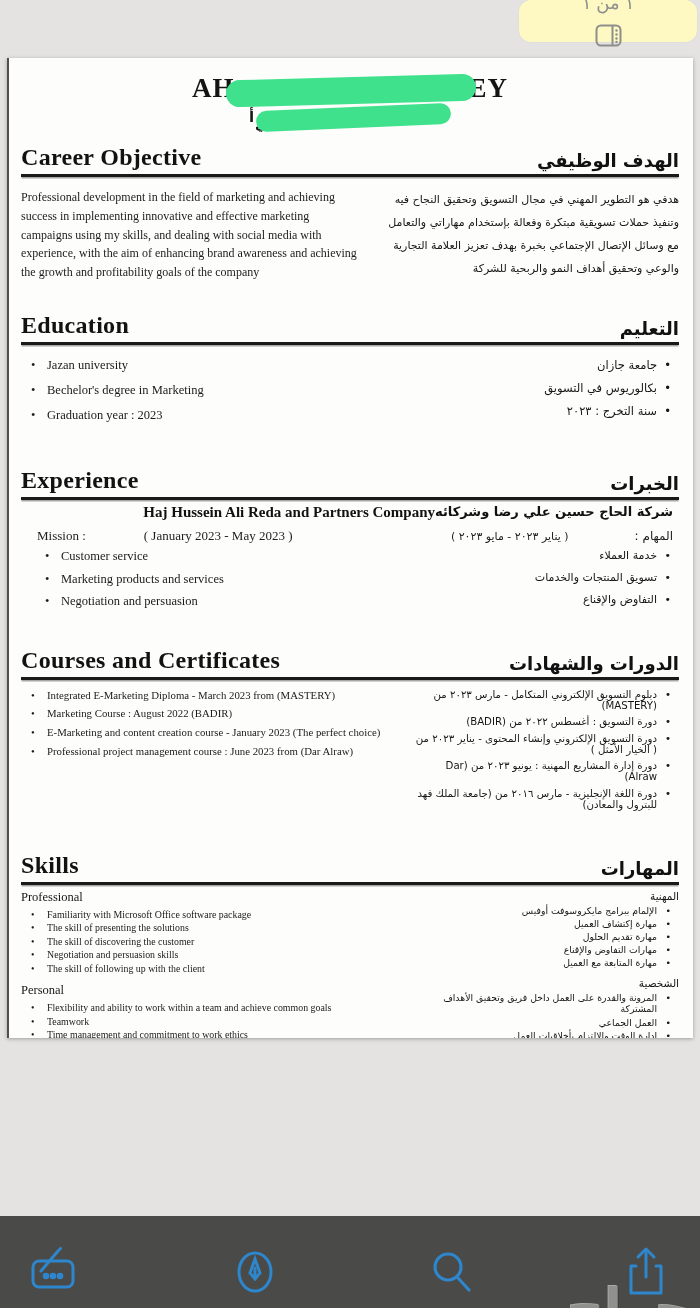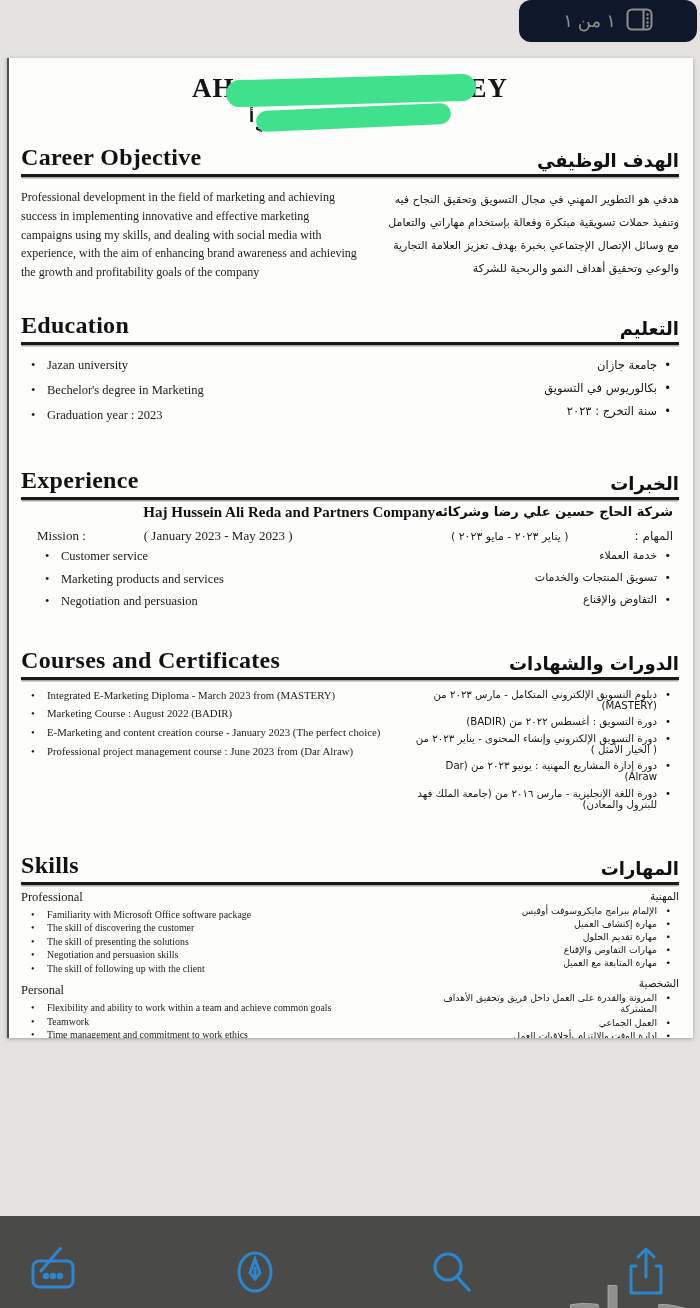--- a/index.html
+++ b/index.html
@@ -7,23 +7,24 @@
   body {
     position:relative;
     background:#e4e3e1;
     font-family:"Liberation Sans", sans-serif;
     overflow:hidden;
   }
   
   .topbar { position:absolute; top:0; left:0; width:700px; height:58px; background:#e4e3e1; }
   .page-pill {
     position:absolute; top:0; right:3px; width:178px; height:42px;
-    background:#0f172a; border-radius:12px;
+    background:#fef9c3; border-radius:12px;
     display:flex; align-items:center; justify-content:center; gap:10px;
     box-shadow:0 0 0 1px rgba(0,0,0,0.02);
+    flex-direction:column;
   }
   .page-pill .pill-text { color:#8f8f8f; font-size:18px; direction:rtl; }
   
   .doc {
     position:absolute; top:58px; left:7px; width:686px; height:980px;
     background:#fdfdfc;
     border-left:2px solid #4f4f4d;
     box-shadow:0 1px 4px rgba(0,0,0,0.3);
     padding:6px 14px 0 12px;
     overflow:hidden;
@@ -221,22 +222,22 @@
     <div class="sec-head">
       <span class="sec-title-en">Skills</span>
       <span class="sec-title-ar">المهارات</span>
     </div>
     <div class="rule"></div>
     <div class="sec-body skills-body">
       <div class="col-en" style="width:57%">
         <div class="sub-label-en">Professional</div>
         <ul class="b-en skills-en">
             <li>Familiarity with Microsoft Office software package</li>
+            <li>The skill of presenting the solutions</li>
             <li>The skill of discovering the customer</li>
-            <li>The skill of presenting the solutions</li>
             <li>Negotiation and persuasion skills</li>
             <li>The skill of following up with the client</li>
           </ul>
         <div class="sub-label-en sub-gap">Personal</div>
         <ul class="b-en skills-en">
             <li>Flexibility and ability to work within a team and achieve common goals</li>
             <li>Teamwork</li>
             <li>Time management and commitment to work ethics</li>
           </ul>
       </div>

